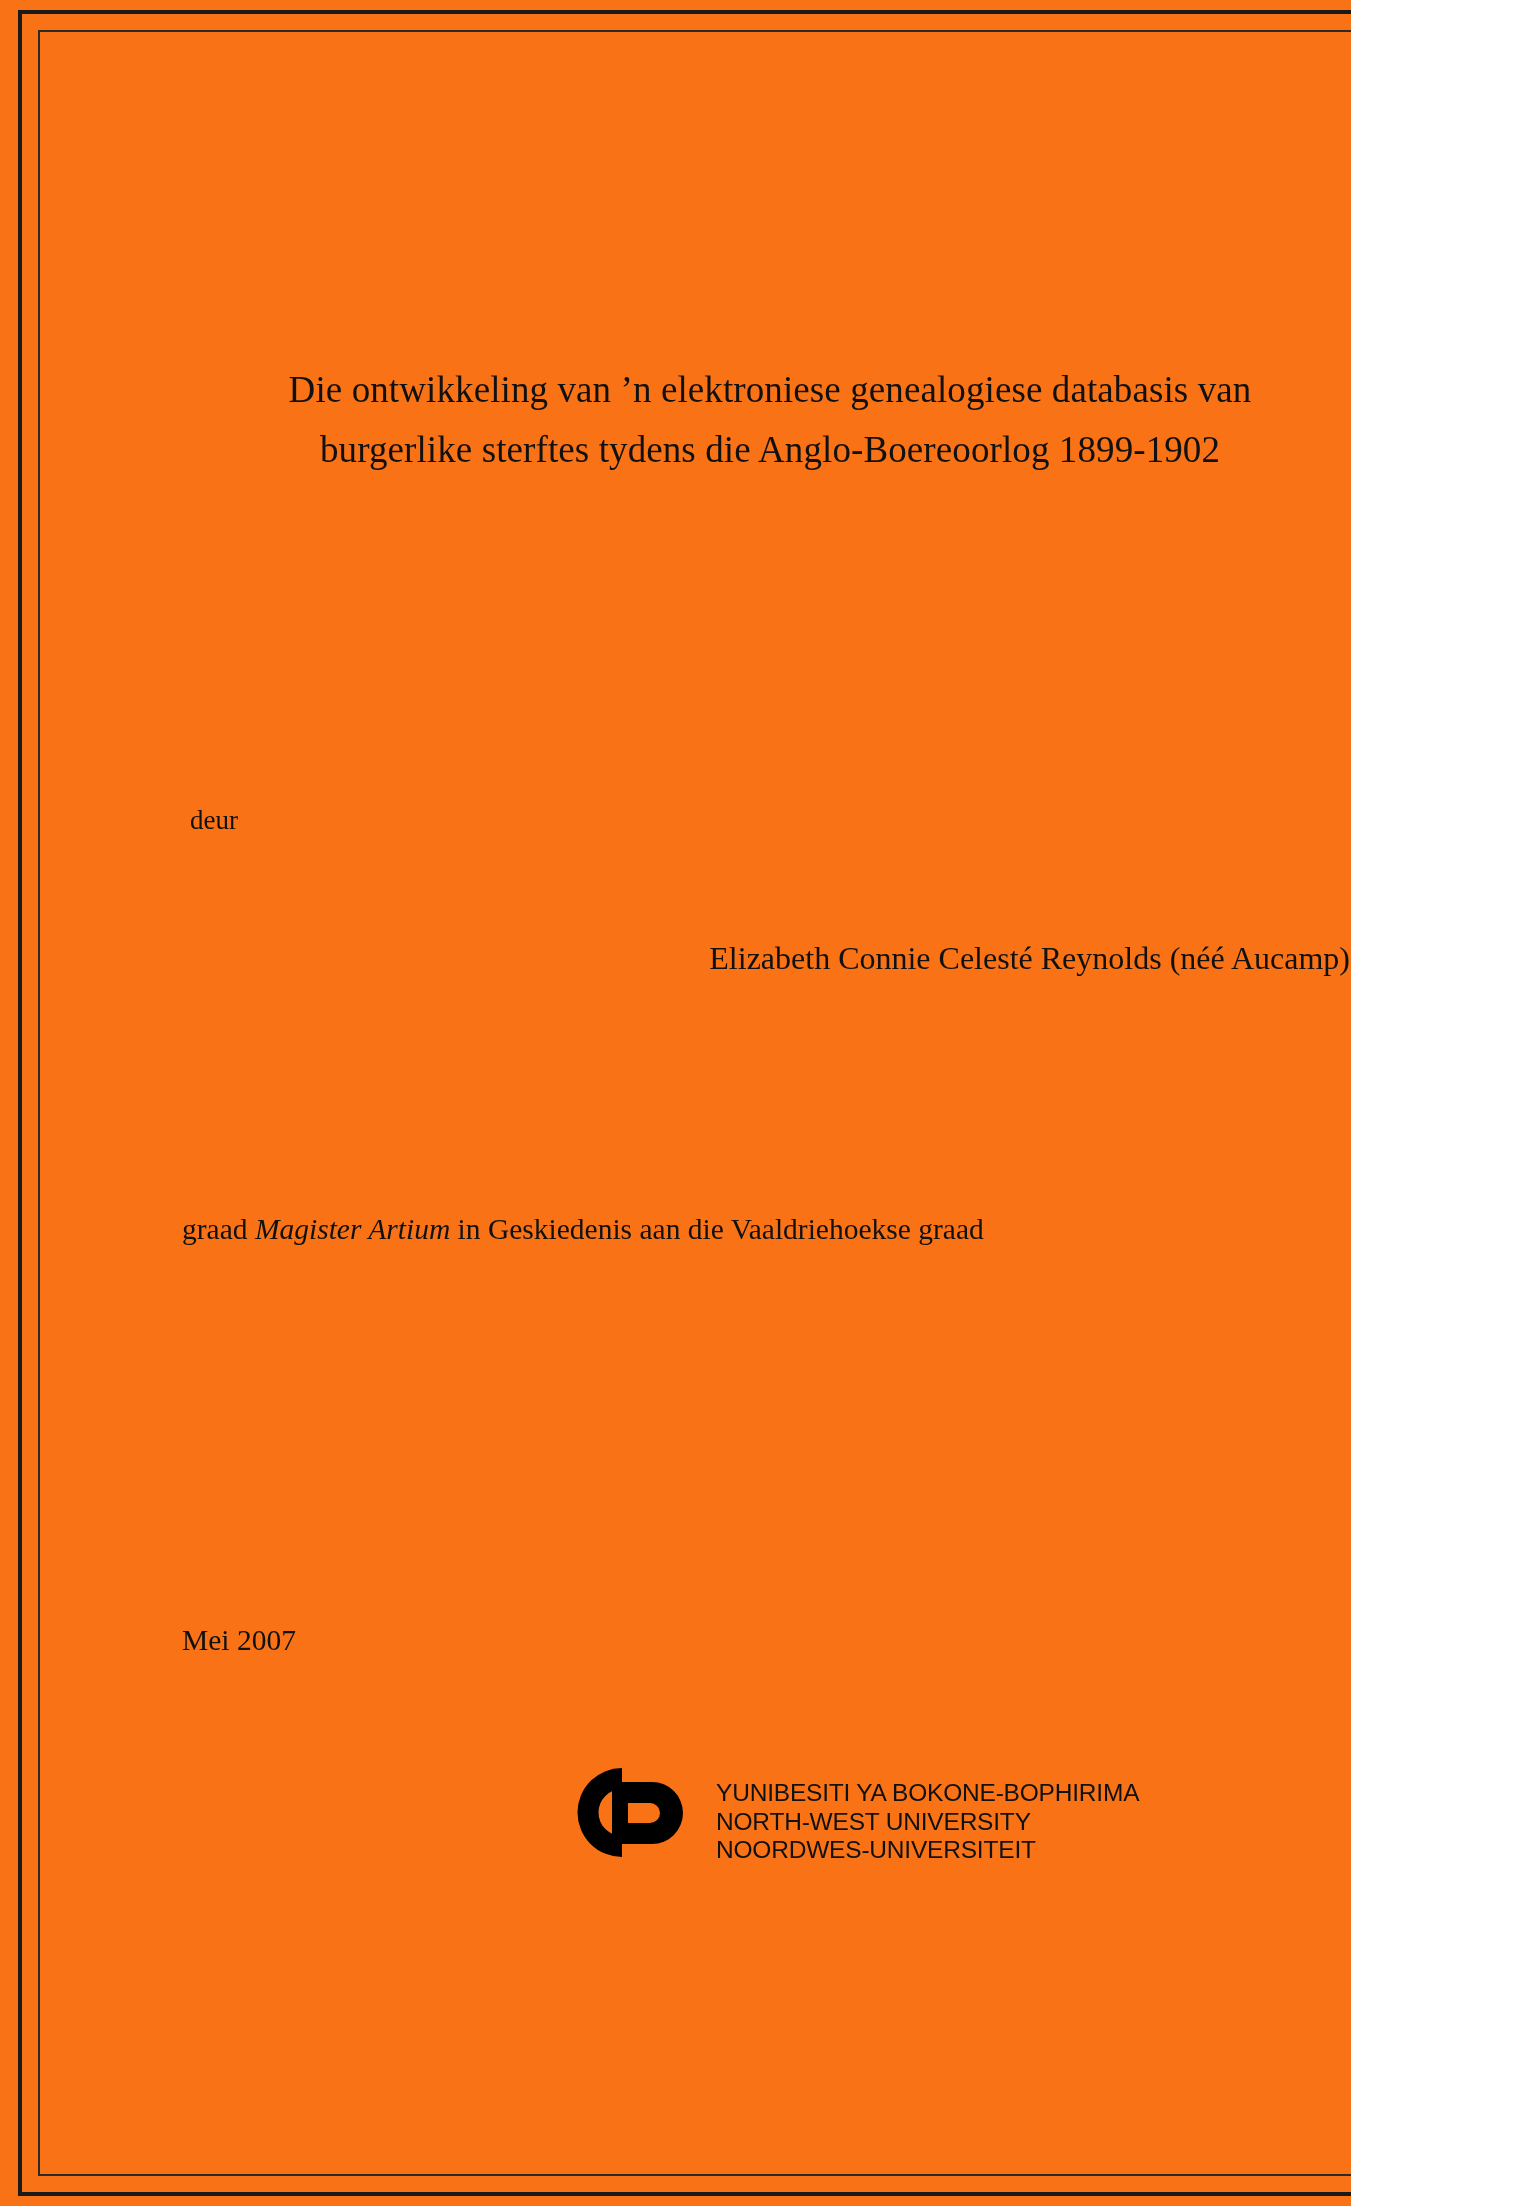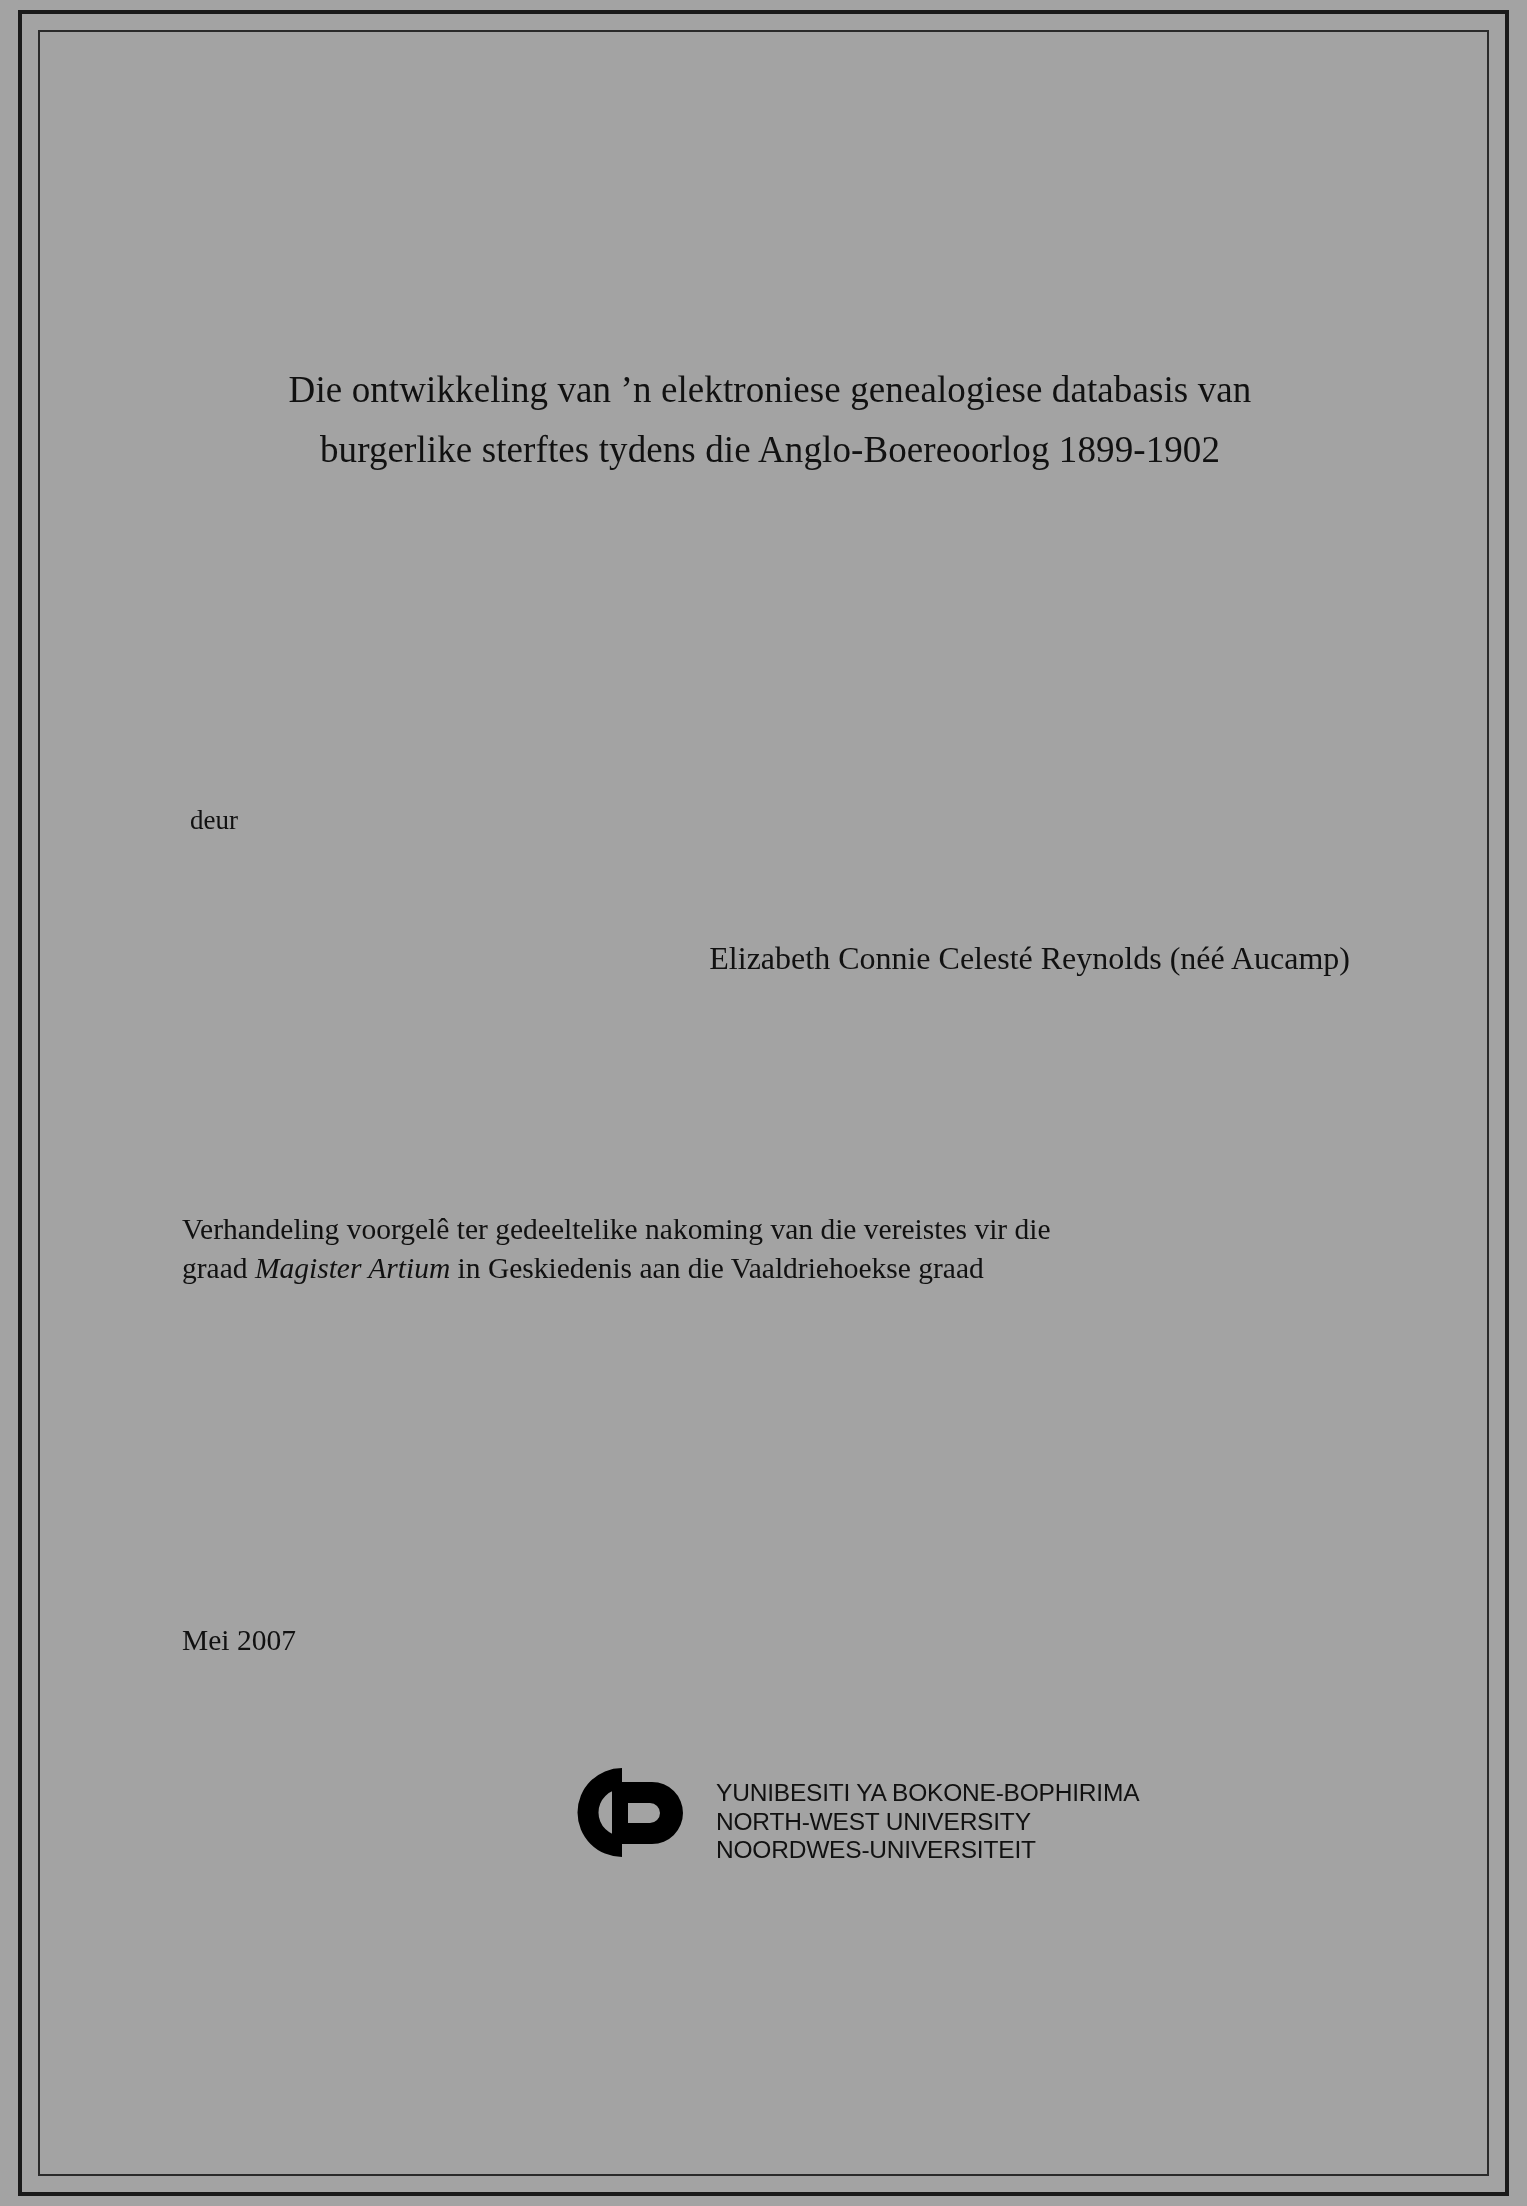--- a/index.html
+++ b/index.html
@@ -2,23 +2,23 @@
 <html><head>
 <meta charset="utf-8">
 <style>
   html, body {
     margin: 0;
     padding: 0;
     background: #ffffff;
   }
   .page {
     position: relative;
-    width: 1527px;
+    width: 1351px;
     height: 2206px;
-    background: #a3a3a3;
+    background: #f97316;
     box-sizing: border-box;
     font-family: "Liberation Serif", serif;
     color: #111111;
     overflow: hidden;
   }
   
   .scan-border-outer {
     position: absolute;
     left: 18px;
     top: 10px;
@@ -142,21 +142,20 @@
     <div class="title-block">
       <div class="title-line">Die ontwikkeling van ’n elektroniese genealogiese databasis van</div>
       <div class="title-line">burgerlike sterftes tydens die Anglo-Boereoorlog 1899-1902</div>
     </div>
 
     <div class="byline-label">deur</div>
 
     <div class="author">Elizabeth Connie Celesté Reynolds (néé Aucamp)</div>
 
     <div class="statement">
-      <div class="just">Verhandeling voorgelê ter gedeeltelike nakoming van die vereistes vir die</div>
       <div class="line2"><span>graad </span><em>Magister Artium</em><span> in Geskiedenis aan die Vaaldriehoekse graad</span></div>
     </div>
 
     <div class="supervisor-block">
       <div>Mei 2007</div>
     </div>
 
     <div class="logo-wrap">
       <div class="logo-mark">
         <svg viewBox="0 0 150 105" width="150" height="105" aria-hidden="true">

